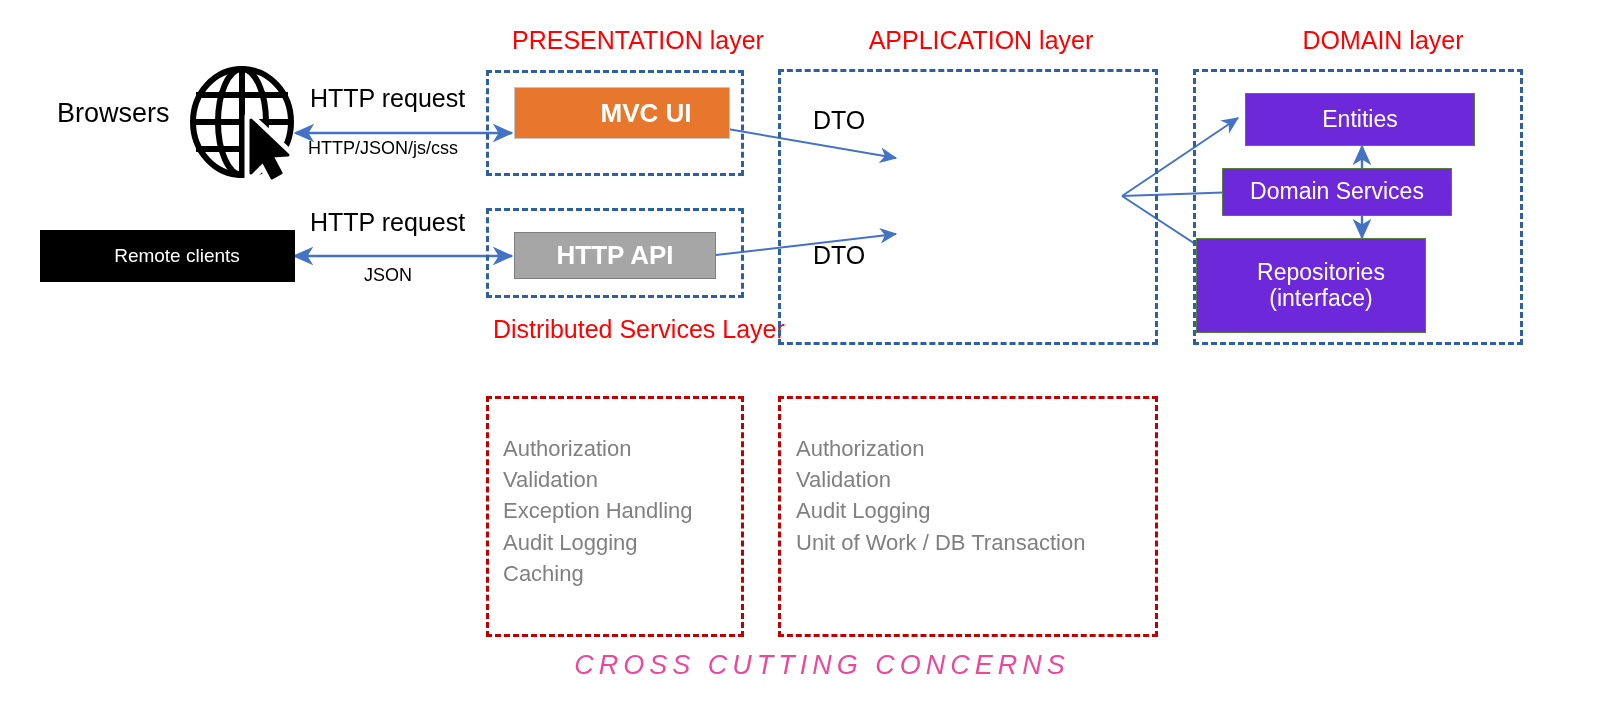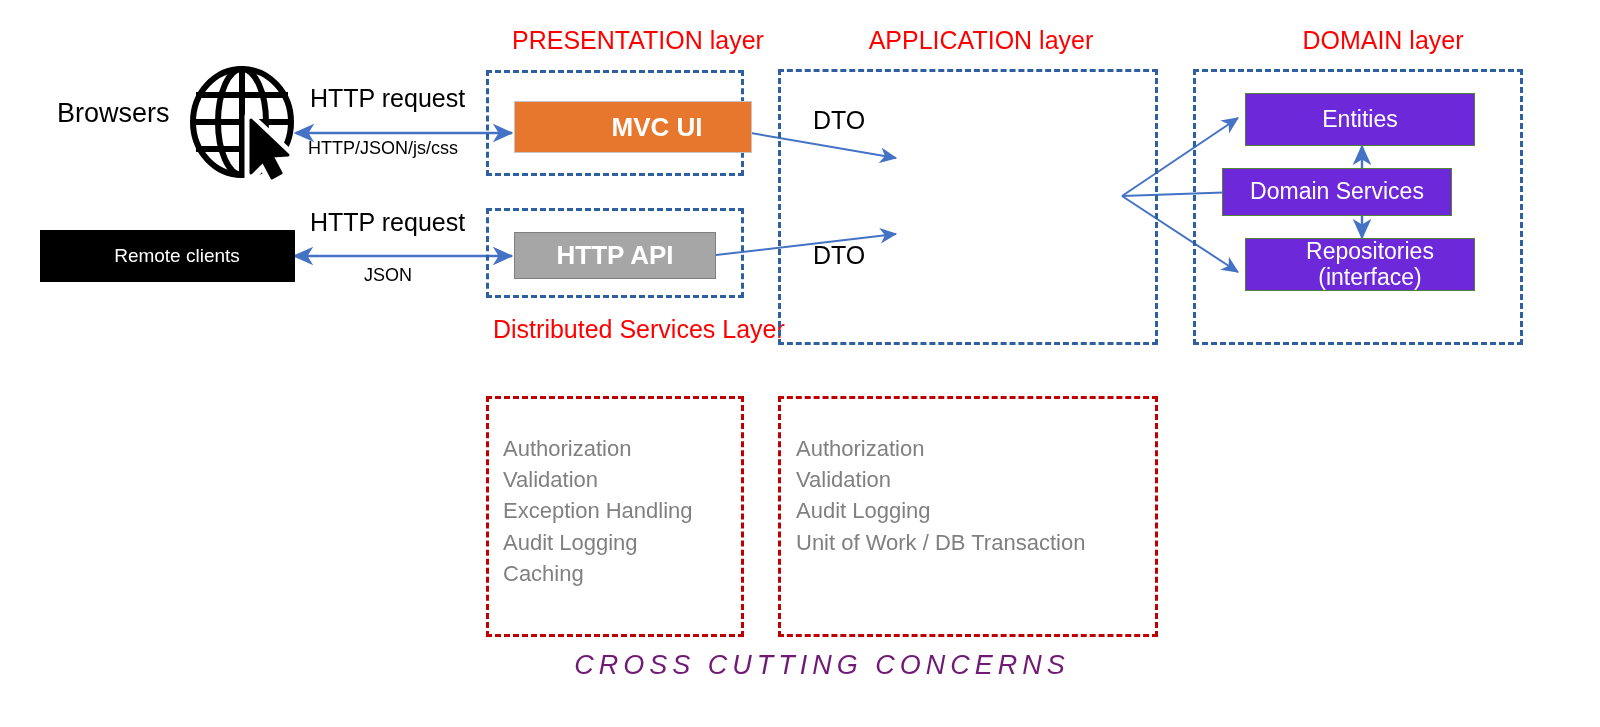--- a/index.html
+++ b/index.html
@@ -93,21 +93,21 @@
 
   
   .cc-list {
     color: #808080;
     font-size: 22px;
     line-height: 1.42;
     white-space: nowrap;
   }
 
   .ccc-caption {
-    color: #701a75;
+    color: #ec4899;
     font-size: 27px;
     font-style: italic;
     letter-spacing: 5px;
     white-space: nowrap;
     text-align: center;
   }
 
   svg.overlay {
     position: absolute;
     left: 0;
@@ -216,30 +216,30 @@
   <div class="abs lbl lbl-small" style="left:308px; top:138px;">HTTP/JSON/js/css</div>
 
   <div class="abs lbl lbl-http" style="left:310px; top:208px;">HTTP request</div>
 
   <div class="abs lbl lbl-small" style="left:364px; top:265px;">JSON</div>
 
   <div class="abs lbl lbl-dto" style="left:813px; top:106px;">DTO</div>
 
   <div class="abs lbl lbl-dto" style="left:813px; top:241px;">DTO</div>
 
-  <div class="abs node node-mvc" style="left:514px; top:101px; width:238px; height:52px;padding-left:48px;">MVC UI</div>
+  <div class="abs node node-mvc" style="left:514px; top:87px; width:216px; height:52px;padding-left:48px;">MVC UI</div>
 
   <div class="abs node node-api" style="left:514px; top:232px; width:202px; height:47px;">HTTP API</div>
 
 
   <div class="abs node node-green" style="left:1245px; top:93px; width:230px; height:53px;">Entities</div>
 
   <div class="abs node node-green" style="left:1222px; top:168px; width:230px; height:48px;">Domain Services</div>
 
-  <div class="abs node node-green" style="left:1245px; top:238px; width:230px; height:53px; flex-direction:column;padding-left:20px;">
+  <div class="abs node node-green" style="left:1196px; top:238px; width:230px; height:95px; flex-direction:column;padding-left:20px;">
     <span>Repositories</span>
     <span>(interface)</span>
   </div>
 
   <div class="abs cc-list" style="left:503px; top:433px;">
     <div>Authorization</div>
     <div>Validation</div>
     <div>Exception Handling</div>
     <div>Audit Logging</div>
     <div>Caching</div>

